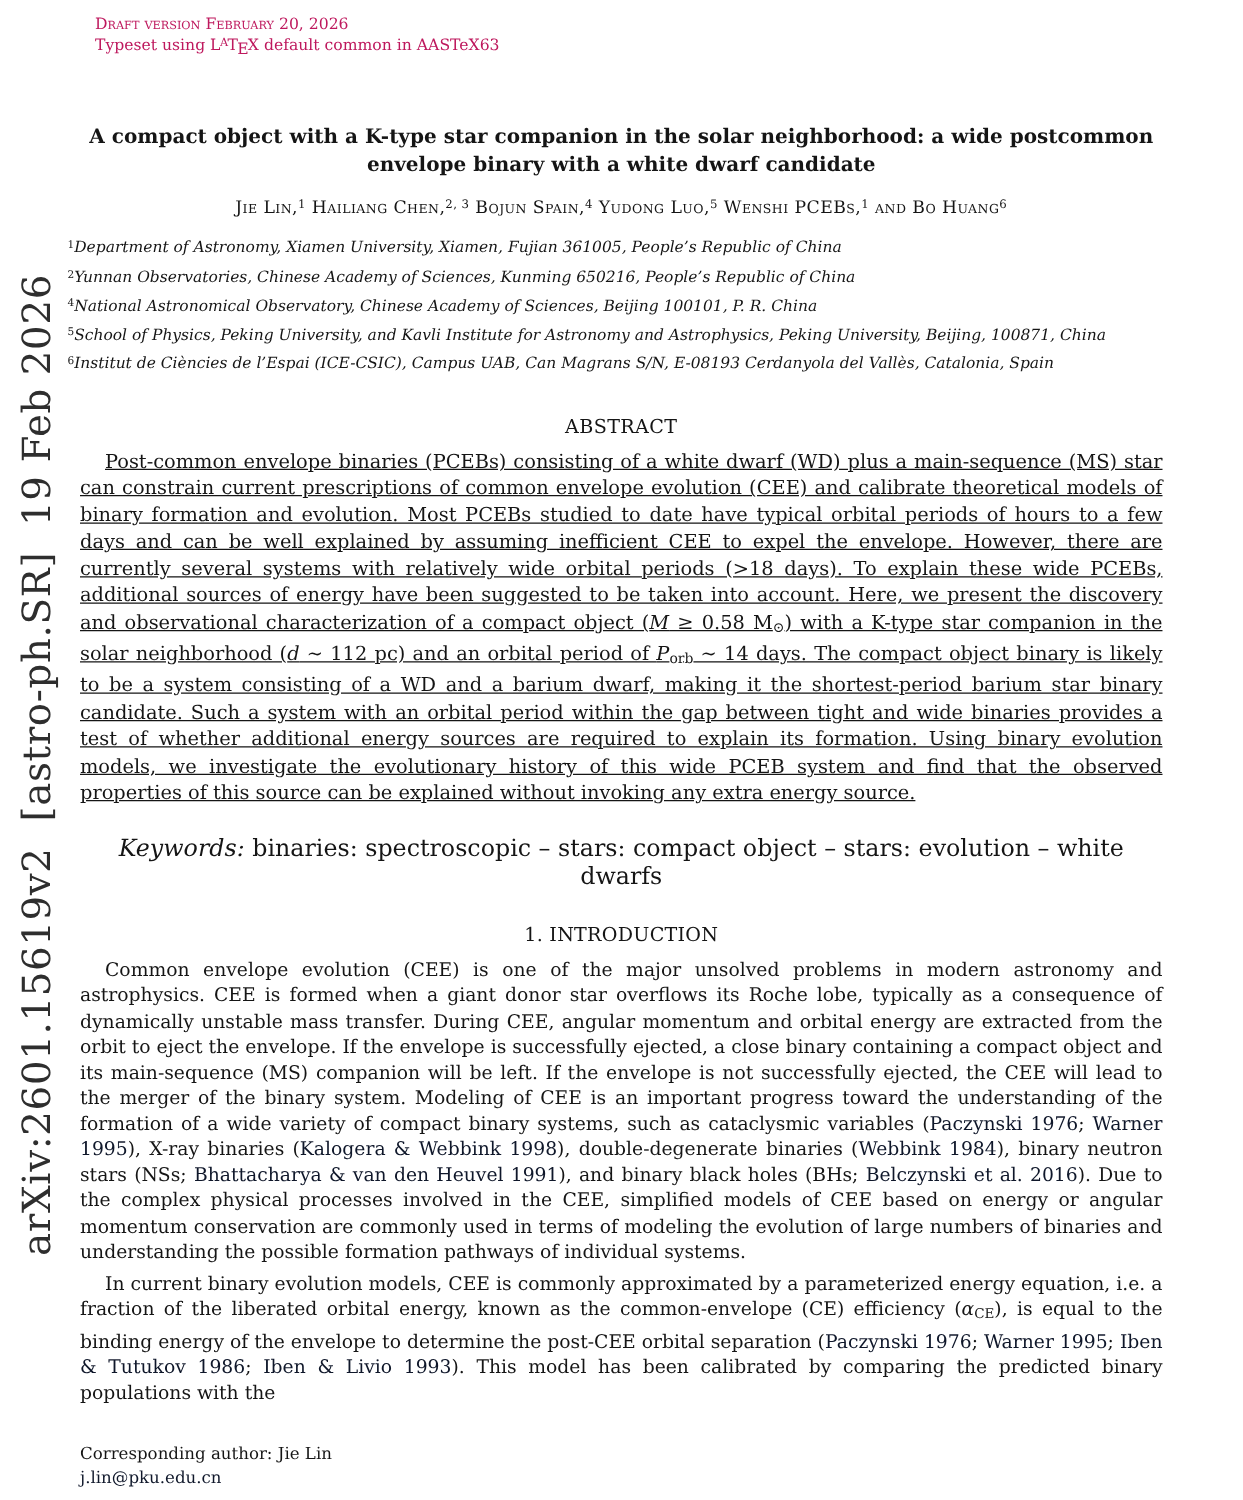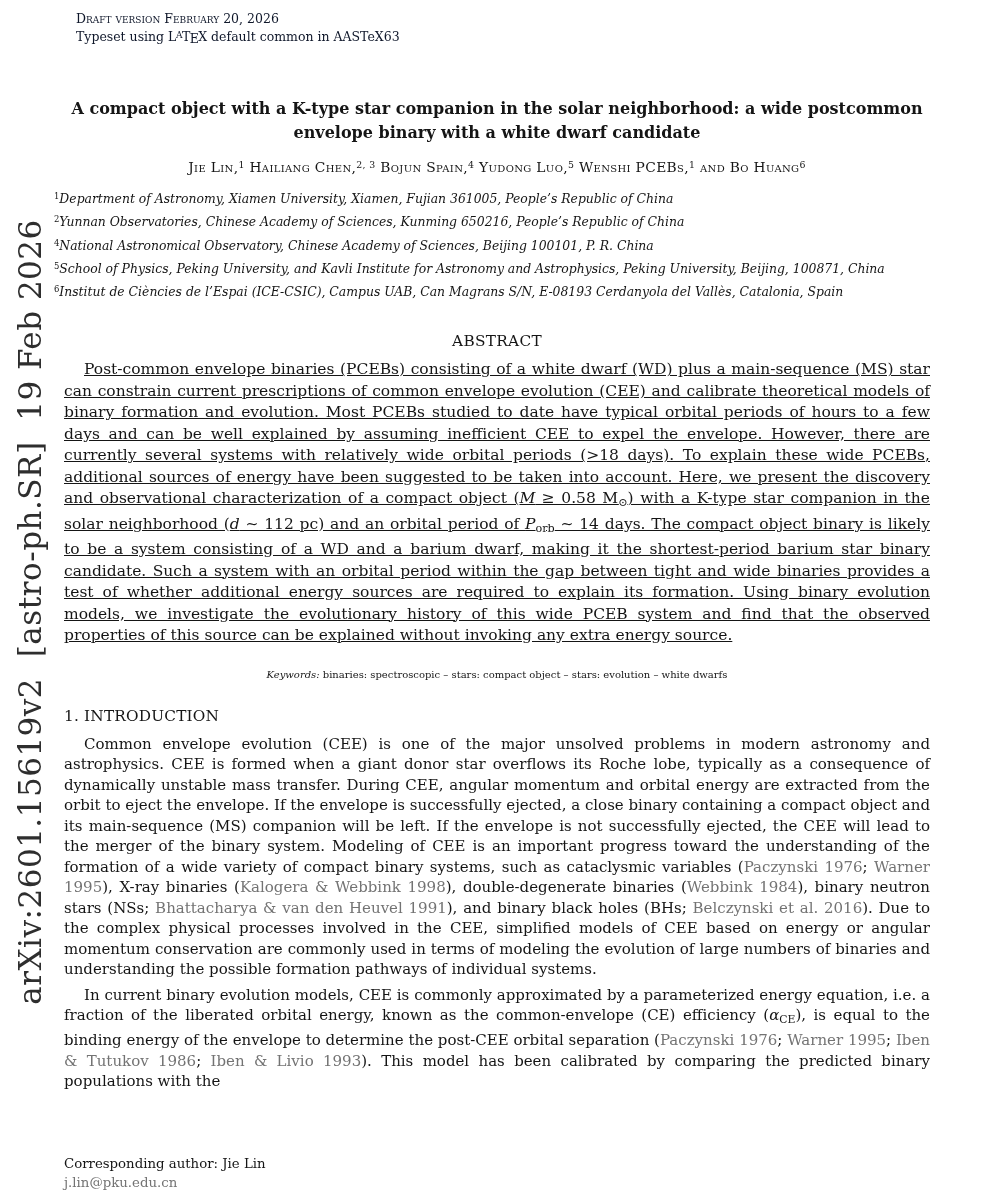--- a/index.html
+++ b/index.html
@@ -17,21 +17,21 @@
   .arxiv-stamp {
     position:absolute;
     top:612px; left:30px;
     transform:translate(-50%,-50%) rotate(-90deg);
     white-space:pre;
     font-size:31px;
     color:#2e2e2e;
     letter-spacing:0.5px;
   }
 
-  .header { margin-left:12px; font-size:12.5px; line-height:17px; color:#0f172a; }
+  .header { margin-left:12px; font-size:12.5px; line-height:17px; color:#be185d; }
   .sc { font-variant:small-caps; }
   .lsup { font-size:0.72em; vertical-align:0.30em; margin:0 -0.05em; }
   .lsub { vertical-align:-0.22em; margin:0 -0.05em; }
 
   .title {
     margin-top:50px;
     text-align:center;
     font-size:16px;
     font-weight:bold;
     line-height:1.45;
@@ -62,38 +62,39 @@
   }
   .abstract-body {
     margin-top:9px;
     font-size:15.5px;
     line-height:21.5px;
     text-align:justify;
     text-indent:20px;
     text-decoration:underline;
   }
 
-  .keywords { margin-top:22px; text-align:center; font-size:10px; }
+  .keywords { margin-top:22px; text-align:center; font-size:19px; }
 
   .section-heading {
     margin-top:27px;
+    text-align:center;
     font-size:15.3px;
     letter-spacing:0.2px;
   }
 
   .body-par {
     font-size:15px;
     line-height:20.5px;
     text-align:justify;
     text-indent:20px;
   }
   .body-par.first { margin-top:9px; }
   .body-par.second { margin-top:5px; }
 
-  .cite { color:#737373; }
+  .cite { color:#0f172a; }
   a.cite { text-decoration:none; cursor:pointer; }
 
   .footer {
     position:absolute;
     left:64px; bottom:8px;
     font-size:13.3px;
     line-height:19px;
     background:#ffffff;
     padding-top:2px;
   }

